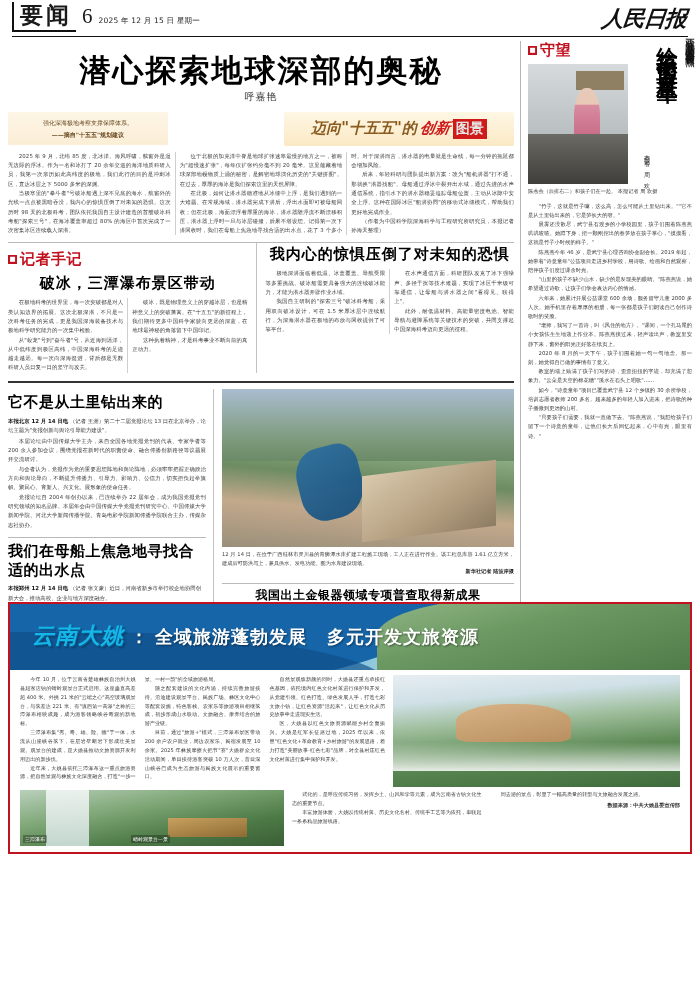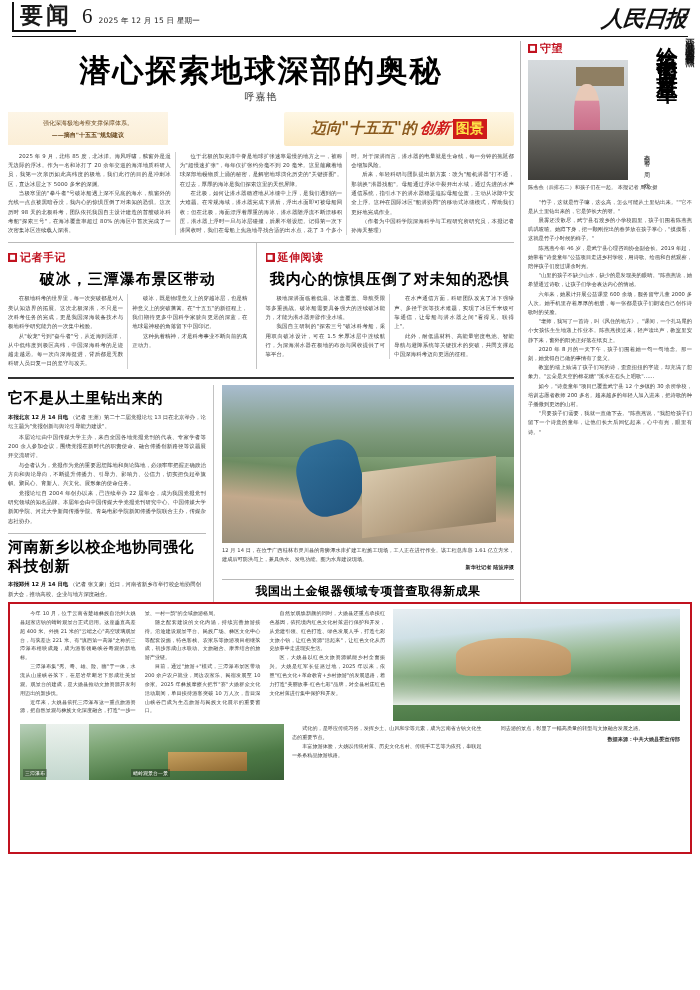--- a/index.html
+++ b/index.html
@@ -77,41 +77,41 @@
   .deck-spacer { flex: 1; }
   .banner-logo {
     display: flex; align-items: center; justify-content: center;
     width: 230px; height: 34px;
     background: linear-gradient(180deg,#fef7e4 0%, #fbe9c4 100%);
     border-radius: 2px; gap: 3px;
     font-family: "DejaVu Sans", sans-serif;
   }
   .bl-a { font-size: 15px; font-weight: 700; color: #8a5a1e; font-style: italic; letter-spacing: 0px; }
   .bl-b { font-size: 15px; font-weight: 700; color: #cf1a1a; font-style: italic; transform: skewX(-10deg); }
-  .bl-c { font-size: 14px; font-weight: 700; color: #fde047; background: #cf1a1a; padding: 1px 3px; }
+  .bl-c { font-size: 14px; font-weight: 700; color: #e5e5e5; background: #cf1a1a; padding: 1px 3px; }
 
   
   .cols3 { column-count: 3; column-gap: 9px; column-rule: 1px solid #cfcfcf; }
   .cols2 { column-count: 2; column-gap: 9px; column-rule: 1px solid #cfcfcf; }
   .body-text {
     font-size: 5.4px; line-height: 1.72; text-align: justify;
     color: #3a3a3a; font-family: "DejaVu Sans", sans-serif;
     letter-spacing: .1px;
   }
   .body-text p { text-indent: 2em; margin-bottom: 0; }
 
   
   .sec-label { display: flex; align-items: center; gap: 3px; margin: 7px 0 3px 0; }
   .sec-mark {
     width: 9px; height: 9px; background: #c1121f; color: #fff;
     font-size: 6.5px; line-height: 9px; text-align: center;
     font-family: "DejaVu Sans", sans-serif; font-weight: 700;
   }
   .sec-title {
-    color: #c1121f; font-weight: 700; font-size: 11px;
+    color: #c1121f; font-weight: 700; font-size: 15px;
     font-family: Liberation Sans, sans-serif; letter-spacing: .5px;
   }
   .sub-head {
     text-align: center; font-weight: 700; font-size: 15px;
     font-family: "Liberation Serif", serif; letter-spacing: 1px;
     padding: 2px 0 5px 0; color: #000;
   }
 
   .hr-thin { border-top: 1px solid #b9b9b9; margin: 7px 0 0 0; }
   .hr-bold { border-top: 2px solid #333; margin: 8px 0 0 0; }
@@ -327,24 +327,20 @@
           <div class="sub-head">破冰，三潭瀑布景区带动</div>
           <div class="cols2 body-text">
             <p>在极地科考的世界里，每一次突破都是对人类认知边界的拓展。这次北极深潜，不只是一次科考任务的完成，更是我国深海装备技术与极地科学研究能力的一次集中检验。</p>
             <p>从"蛟龙"号到"奋斗者"号，从近海到远洋，从中低纬度到极区高纬，中国深海科考的足迹越走越远。每一次向深海挺进，背后都是无数科研人员日复一日的坚守与攻关。</p>
             <p>破冰，既是物理意义上的穿越冰层，也是精神意义上的突破藩篱。在"十五五"的新征程上，我们期待更多中国科学家驶向更远的深蓝，在地球最神秘的角落留下中国印记。</p>
             <p>这种执着精神，才是科考事业不断向前的真正动力。</p>
           </div>
         </div>
 
         <div style="width:50%;">
-          <div class="sec-label">
-            <span class="sec-mark">■</span>
-            <span class="sec-title">延伸阅读</span>
-          </div>
           <div class="sub-head">我内心的惊惧压倒了对未知的恐惧</div>
           <div class="cols2 body-text">
             <p>极地深潜面临着低温、冰盖覆盖、导航受限等多重挑战。破冰船需要具备强大的连续破冰能力，才能为潜水器开辟作业水域。</p>
             <p>我国自主研制的"探索三号"破冰科考船，采用双向破冰设计，可在 1.5 米厚冰层中连续航行，为深海潜水器在极地的布放与回收提供了可靠平台。</p>
             <p>在水声通信方面，科研团队攻克了冰下强噪声、多径干扰等技术难题，实现了冰区千米级可靠通信，让母船与潜水器之间"看得见、联得上"。</p>
             <p>此外，耐低温材料、高能量密度电池、智能导航与避障系统等关键技术的突破，共同支撑起中国深海科考迈向更远的征程。</p>
           </div>
         </div>
       </div>
 
@@ -359,21 +355,21 @@
             <span>（记者 王洲）第二十二届党报论坛 13 日在北京举办，论坛主题为"党报创新与舆论引导能力建设"。</span>
           </div>
           <div class="body-text">
             <p>本届论坛由中国传媒大学主办，来自全国各地党报党刊的代表、专家学者等 200 余人参加会议，围绕党报在新时代的职责使命、融合传播创新路径等议题展开交流研讨。</p>
             <p>与会者认为，党报作为党的重要思想阵地和舆论阵地，必须牢牢把握正确政治方向和舆论导向，不断提升传播力、引导力、影响力、公信力，切实担负起举旗帜、聚民心、育新人、兴文化、展形象的使命任务。</p>
             <p>党报论坛自 2004 年创办以来，已连续举办 22 届年会，成为我国党报党刊研究领域的知名品牌。本届年会由中国传媒大学党报党刊研究中心、中国传媒大学新闻学院、河北大学新闻传播学院、青岛电影学院新闻传播学院联合主办，传媒杂志社协办。</p>
           </div>
 
           <div class="hr-thin"></div>
 
-          <h2 class="mid-head">河南新乡以校企地协同强化科技创新</h2>
+          <h2 class="mid-head">我们在母船上焦急地寻找合适的出水点</h2>
           <div class="dateline">
             <b>本报郑州 12 月 14 日电</b>
             <span>（记者 张文豪）近日，河南省新乡市举行校企地协同创新大会，推动高校、企业与地方深度融合。</span>
           </div>
           <div class="body-text">
             <p>近年来，新乡市依托河南师范大学、河南科技学院等驻市高校资源，建设了一批产业研究院和中试基地，打通科技成果转化"最后一公里"。</p>
             <p>截至目前，新乡市已建成省级以上创新平台 500 余家，技术合同成交额连续三年保持两位数增长，高新技术企业数量突破 900 家。</p>
             <p>当地还设立科技创新基金，支持企业与高校联合攻关关键核心技术，已累计支持产学研合作项目 300 余项，带动相关产业新增产值超百亿元。</p>
             <p>下一步，新乡市将继续深化校企地协同创新机制，加快构建现代化产业体系，为区域高质量发展注入新动能。</p>
           </div>
@@ -435,20 +431,32 @@
         <p>"老师，我写了一首诗，叫《风住的地方》。"课间，一个扎马尾的小女孩怯生生地递上作业本。陈燕燕接过来，轻声读出声，教室里安静下来，窗外的阳光正好落在纸页上。</p>
         <p>2020 年 8 月的一天下午，孩子们围着她一句一句地念。那一刻，她觉得自己做的事情有了意义。</p>
         <p>教室的墙上贴满了孩子们写的诗，歪歪扭扭的字迹，却充满了想象力。"云朵是天空的棉花糖""溪水在石头上唱歌"……</p>
         <p>如今，"诗意童年"项目已覆盖武宁县 12 个乡镇的 30 余所学校，培训志愿者教师 200 多名。越来越多的年轻人加入进来，把诗歌的种子播撒到更远的山村。</p>
         <p>"只要孩子们需要，我就一直做下去。"陈燕燕说，"我想给孩子们留下一个诗意的童年，让他们长大后回忆起来，心中有光，眼里有诗。"</p>
       </div>
     </div>
   </div>
 
   <div class="supplement">
+    <div class="sup-banner">
+      <div class="sky"></div>
+      <div class="curve"></div>
+      <div class="curve2"></div>
+      <div class="hill"></div>
+      <div class="sup-title">
+        <span class="st-a">云南大姚</span>
+        <span class="st-b">：</span>
+        <span class="st-b">全域旅游蓬勃发展</span>
+        <span class="st-c">多元开发文旅资源</span>
+      </div>
+    </div>
 
     <div class="sup-body">
       <div class="sup-cols sup-text">
         <p>今年 10 月，位于云南省楚雄彝族自治州大姚县赵家店镇的蜻蛉观景台正式启用。这座垂直高差超 400 米、外挑 21 米的"云端之心"高空玻璃观景台，与落差达 221 米、有"滇西第一高瀑"之称的三潭瀑布相映成趣，成为游客领略峡谷奇观的新地标。</p>
         <p>三潭瀑布集"秀、奇、雄、险、幽"于一体，水流从山崖峡谷落下，在层岩壁断岩下形成壮美景观。观景台的建成，是大姚县推动文旅资源开发利用迈出的新步伐。</p>
         <p>近年来，大姚县依托三潭瀑布这一重点旅游资源，把自然景观与彝族文化深度融合，打造"一步一景、一村一韵"的全域旅游格局。</p>
         <p>随之配套建设的文化内涵，持续完善旅游接待。沿途建设观景平台、民族广场、彝区文化中心等配套设施，特色客栈、农家乐等旅游项目相继落成，初步形成山水联动、文旅融合、康养结合的旅游产业链。</p>
         <p>目前，通过"旅游+"模式，三潭瀑布景区带动 200 余户农户就业，周边农家乐、民宿发展至 10 余家。2025 年彝族摩擦火把节"赛"大姚群众文化活动期间，单日接待游客突破 10 万人次，昔日深山峡谷已成为生态旅游与民族文化展示的重要窗口。</p>
         <p>自然景观焕新颜的同时，大姚县还重点承接红色基因，依托境内红色文化村落进行保护和开发，从党建引领、红色打造、绿色发展人手，打造七彩文旅小镇，让红色资源"活起来"，让红色文化从历史故事中走进现实生活。</p>
         <p>区，大姚县以红色文旅资源赋能乡村全面振兴。大姚是红军长征路过地，2025 年以来，依照"红色文化+革命教育+乡村旅游"的发展思路，着力打造"美丽故事·红色七彩"品牌，对全县村庄红色文化村落进行集中保护和开发。</p>

